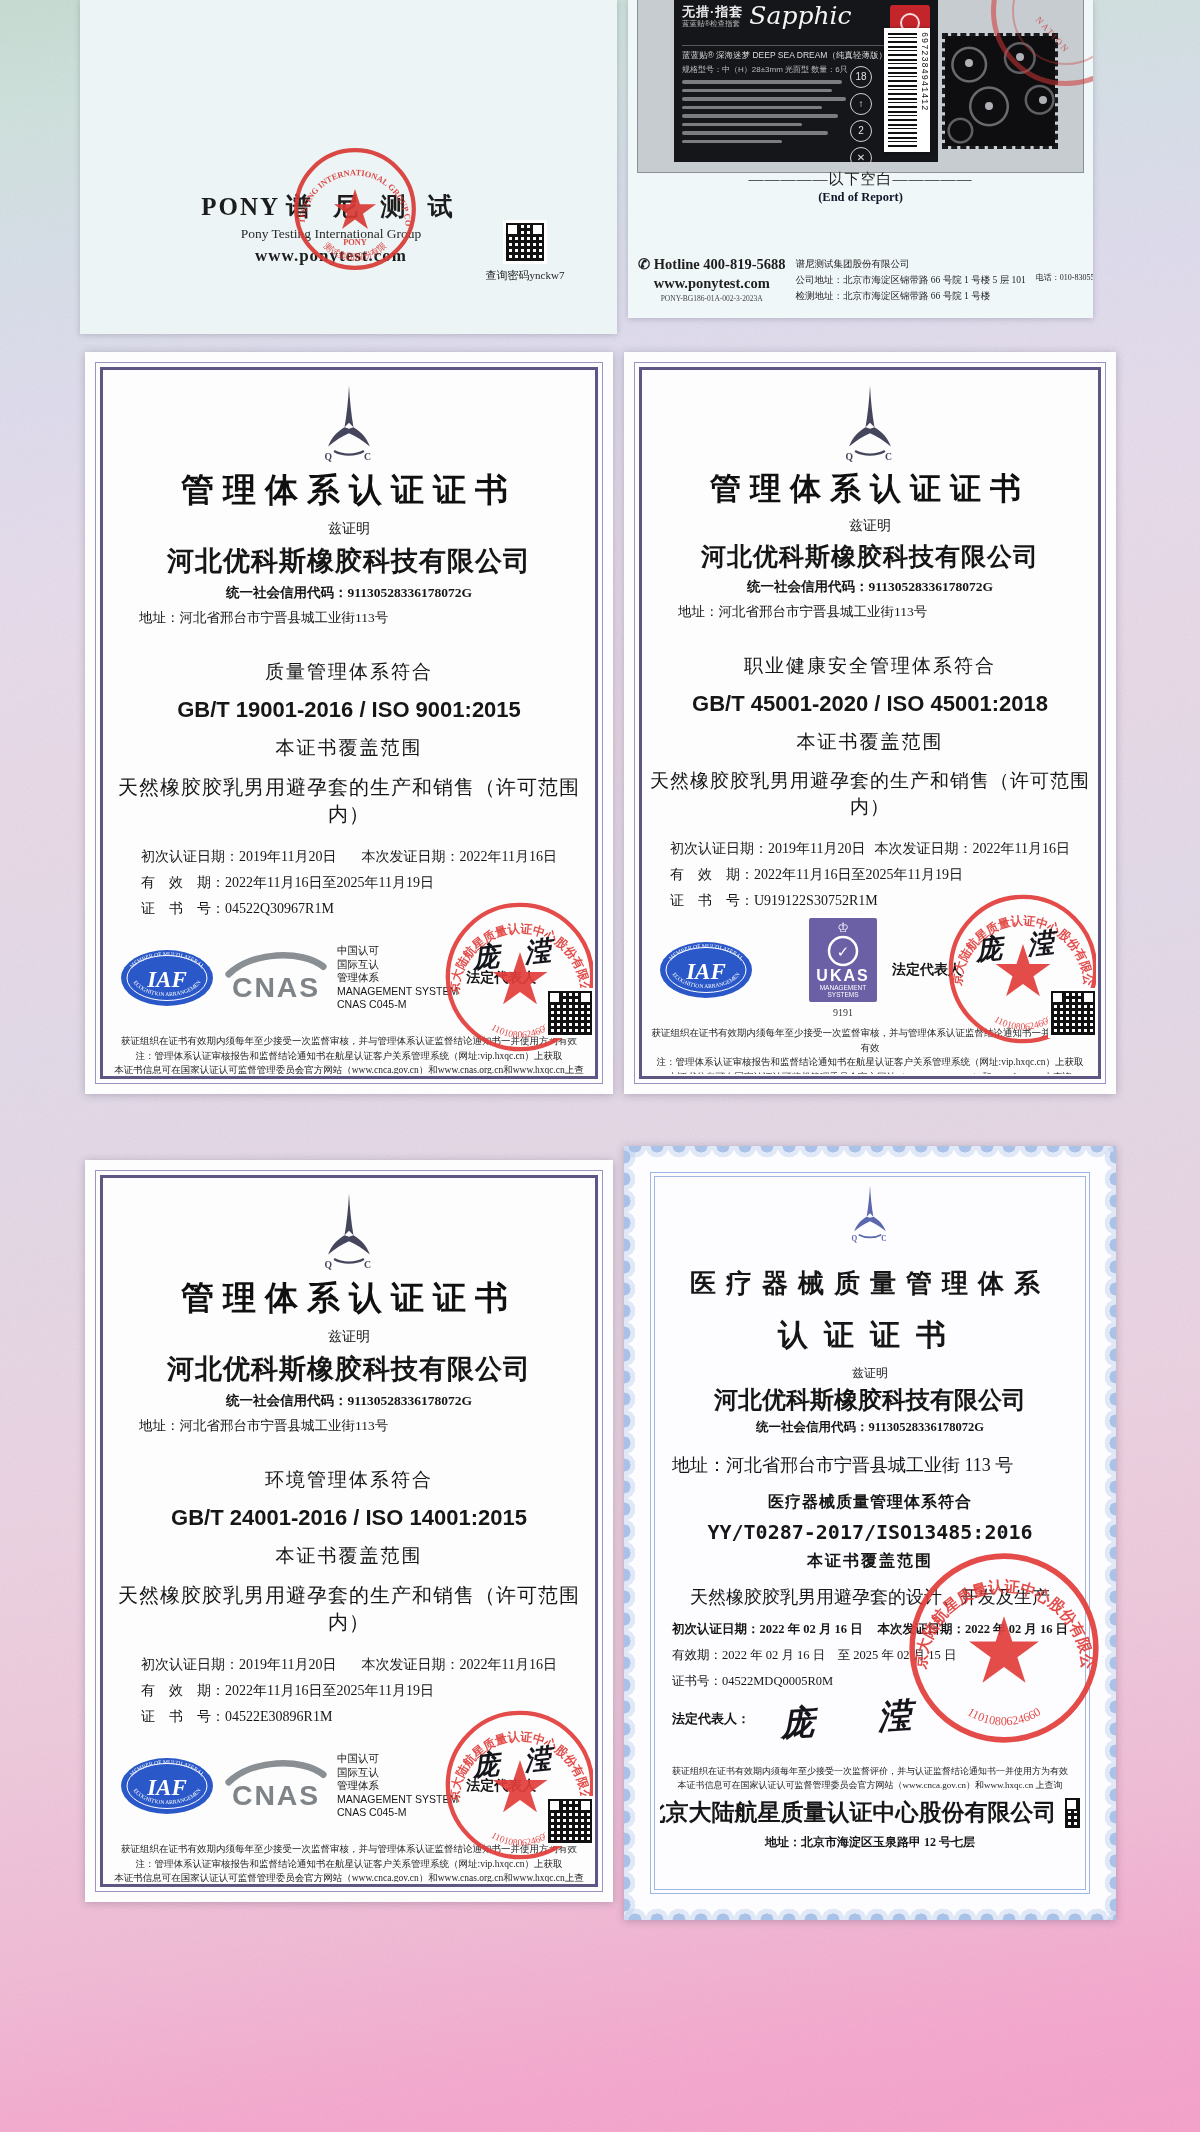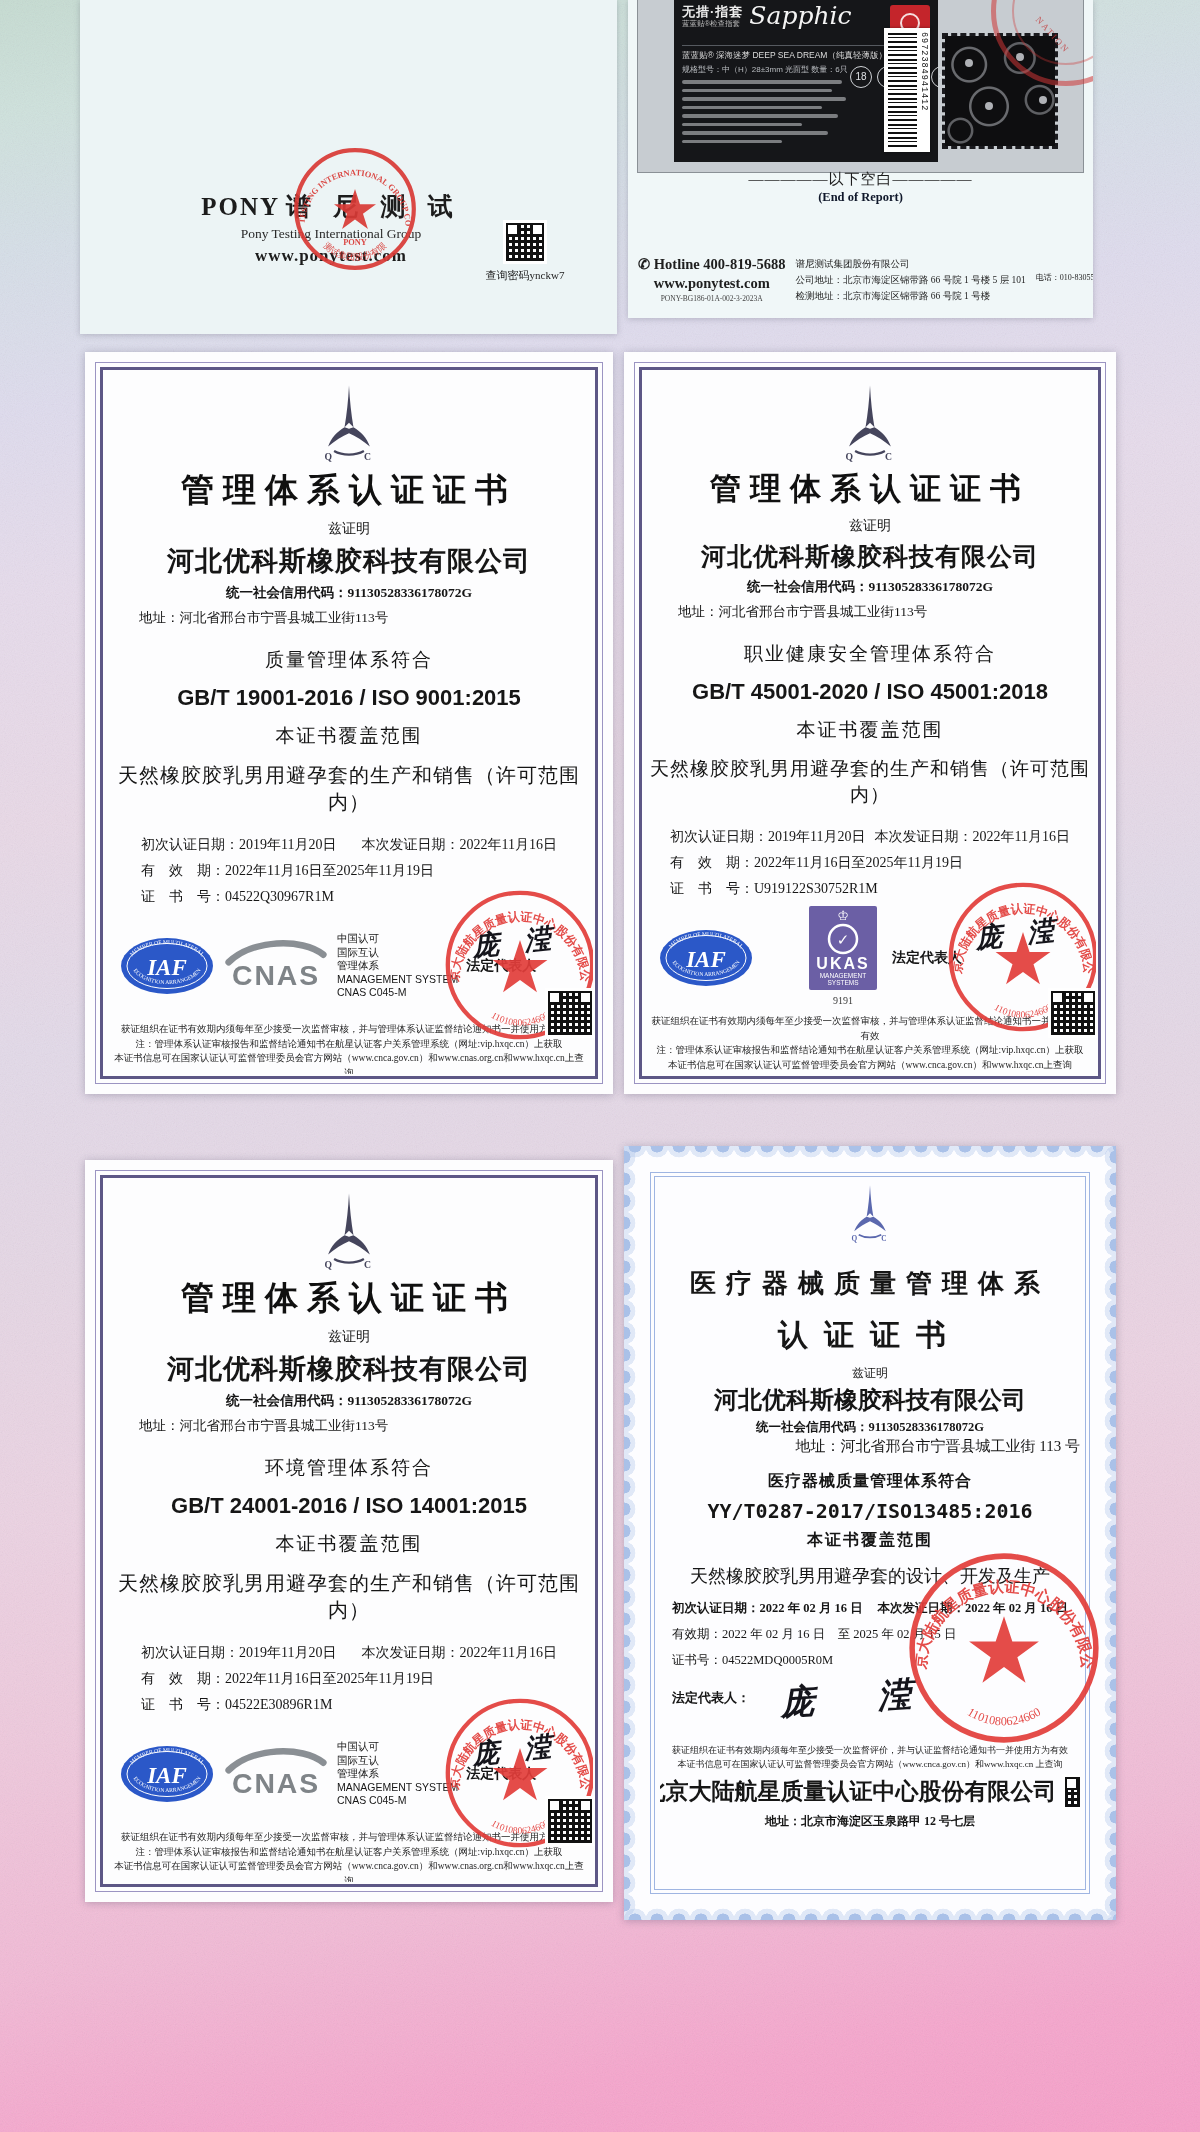--- a/index.html
+++ b/index.html
@@ -33,21 +33,21 @@
   .pkg-head{display:flex;align-items:flex-start}
   .pkg-tcol{line-height:1.15}
   .pkg-t1{font-size:13px;font-weight:bold;letter-spacing:1px;font-family:"Liberation Sans",sans-serif}
   .pkg-t2{font-size:7.5px;color:#bbb;font-family:"Liberation Sans",sans-serif}
   .pkg-scr{font-style:italic;font-size:25px;margin-left:6px;margin-top:-4px;font-family:"DejaVu Serif",serif;color:#f4f4f4}
   .pkg-red{margin-left:auto;width:40px;height:36px;background:#c4252b;border-radius:3px;position:relative}
   .pkg-red::after{content:"";position:absolute;inset:8px 10px;border:2px solid rgba(255,255,255,.85);border-radius:50%}
   .pkg-name{font-size:8.5px;color:#ddd;border-top:1px solid #565a60;margin-top:4px;padding-top:4px;font-family:"Liberation Sans",sans-serif;white-space:nowrap;overflow:hidden}
   .pkg-spec{font-size:8px;color:#b9bcc0;margin-top:2px;font-family:"Liberation Sans",sans-serif}
   .tl{height:3.5px;background:rgba(225,228,232,.5);margin:5px 0;border-radius:2px}
-  .cicos{position:absolute;left:176px;top:66px;display:flex;flex-direction:row;gap:5px}
+  .cicos{position:absolute;left:176px;top:66px;display:flex;flex-direction:column;gap:5px}
   .cico{width:20px;height:20px;border:1.5px solid #cfd2d6;border-radius:50%;color:#dfe2e6;font-size:10px;line-height:20px;text-align:center;font-family:"Liberation Sans",sans-serif}
   .barcode{position:absolute;left:210px;top:28px;width:46px;height:124px;background:#fff;display:flex;box-shadow:0 0 3px rgba(0,0,0,.4)}
   .bars{flex:1;margin:5px 1px 5px 4px;background:repeating-linear-gradient(180deg,#101010 0 2px,#fff 2px 4px,#101010 4px 5px,#fff 5px 8px,#101010 8px 10px,#fff 10px 13px)}
   .bc-digits{writing-mode:vertical-rl;font-family:"Liberation Mono",monospace;font-size:8.5px;color:#111;letter-spacing:1px;padding:4px 1px}
   .sachet{position:absolute;right:28px;top:36px;width:110px;height:110px;background:#0e0e10;outline:3px dashed #1a1a1e;
     background-image:
       radial-gradient(circle at 22% 26%, transparent 15px, rgba(215,218,225,.45) 16px 17.5px, transparent 18.5px),
       radial-gradient(circle at 68% 20%, transparent 13px, rgba(215,218,225,.4) 14px 15.5px, transparent 16.5px),
       radial-gradient(circle at 40% 64%, transparent 17px, rgba(215,218,225,.45) 18px 19.5px, transparent 20.5px),
       radial-gradient(circle at 86% 58%, transparent 12px, rgba(215,218,225,.4) 13px 14.5px, transparent 15.5px),
@@ -70,21 +70,21 @@
   .cert .frame{position:absolute;inset:10px;border:1px solid #9b94c2;pointer-events:none}
   .cert .frame2{position:absolute;inset:15px;border:3px solid #5d5786;pointer-events:none}
   .cbody{position:absolute;inset:20px;text-align:center;color:#161616;overflow:hidden}
   .emblem{width:86px;height:82px;margin:12px auto 0}
   .emblem svg{width:100%;height:100%}
   .c-title{margin:2px 0 0;font-size:33px;font-weight:bold;letter-spacing:9px;font-family:"Liberation Sans",sans-serif;color:#101010}
   .c-attest{margin-top:7px;font-size:14px}
   .c-company{margin-top:5px;font-size:27px;font-weight:bold;font-family:"Liberation Sans",sans-serif;letter-spacing:1px}
   .c-credit{margin-top:5px;font-size:13.5px;font-weight:bold}
   .c-addr{margin-top:7px;font-size:13.5px;text-align:left;padding-left:34px}
-  .c-system{margin-top:20px;font-size:19px;letter-spacing:2px}
+  .c-system{margin-top:32px;font-size:19px;letter-spacing:2px}
   .c-standard{margin-top:12px;font-size:22px;font-weight:bold;font-family:"Liberation Sans",sans-serif}
   .c-scopelbl{margin-top:12px;font-size:19px;letter-spacing:2px}
   .c-scope{margin-top:13px;font-size:20px;letter-spacing:1px}
   .c-dates{margin-top:20px;display:flex;justify-content:space-between;padding:0 36px;font-size:14px}
   .c-left{margin-top:8px;font-size:14px;text-align:left;padding-left:36px}
   .c-logos{position:relative;margin-top:12px;height:96px;display:flex;align-items:center;padding:0 14px}
   .iaf-logo{width:96px;height:60px;flex:none}
   .cnas-logo{width:106px;height:58px;flex:none;margin-left:8px}
   .acc-text{margin-left:8px;text-align:left;font-size:10.5px;line-height:1.3;font-family:"Liberation Sans",sans-serif;white-space:nowrap}
   .legal{margin-left:8px;font-size:14px;font-weight:bold;white-space:nowrap}
@@ -111,21 +111,21 @@
   .cert4 .frame{inset:26px;border:1px solid #9fb5e2}
   .cert4 .frame2{inset:30px;border:1px solid #9fb5e2}
   .cbody4{position:absolute;inset:36px;text-align:center;color:#161616;overflow:hidden}
   .c4-emblem{width:66px;height:62px;margin:2px auto 0}
   .c4-emblem svg{width:100%;height:100%}
   .c4-title{margin:20px 0 0;font-size:26px;font-weight:bold;letter-spacing:10px;font-family:Liberation Mono, monospace}
   .c4-title2{margin:14px 0 0;font-size:30px;font-weight:bold;letter-spacing:16px;font-family:"Liberation Sans",sans-serif}
   .c4-attest{margin-top:9px;font-size:12px}
   .c4-company{margin-top:2px;font-size:24px;font-weight:bold;font-family:"Liberation Sans",sans-serif}
   .c4-credit{margin-top:3px;font-size:12.5px;font-weight:bold}
-  .c4-addr{margin-top:1px;font-size:15px;text-align:right;padding-left:12px}
+  .c4-addr{margin-top:17px;font-size:18px;text-align:left;padding-left:12px}
   .c4-system{margin-top:15px;font-size:16px;font-weight:bold;letter-spacing:1px}
   .c4-standard{margin-top:7px;font-size:20px;font-weight:bold;font-family:"DejaVu Sans Mono",monospace}
   .c4-scopelbl{margin-top:7px;font-size:16px;font-weight:bold;letter-spacing:2px}
   .c4-scope{margin-top:13px;font-size:18px}
   .c4-dates{margin-top:12px;display:flex;justify-content:space-between;padding:0 12px;font-size:12.5px;font-weight:bold}
   .c4-left{margin-top:9px;font-size:12.5px;font-weight:normal;text-align:left;padding-left:12px}
   .c4-legal{margin-top:6px;display:flex;align-items:center;text-align:right;padding-left:12px;font-size:13px;font-weight:bold;height:46px}
   .c4-sig{font:italic bold 34px "DejaVu Serif",serif;letter-spacing:26px;margin-left:30px;transform:rotate(-4deg);color:#15151c;white-space:nowrap}
   .c4-stamp{position:absolute;right:14px;top:404px;width:196px;height:196px;opacity:.92}
   .c4-fine{margin-top:22px;font-size:9px;line-height:1.6;color:#222}

